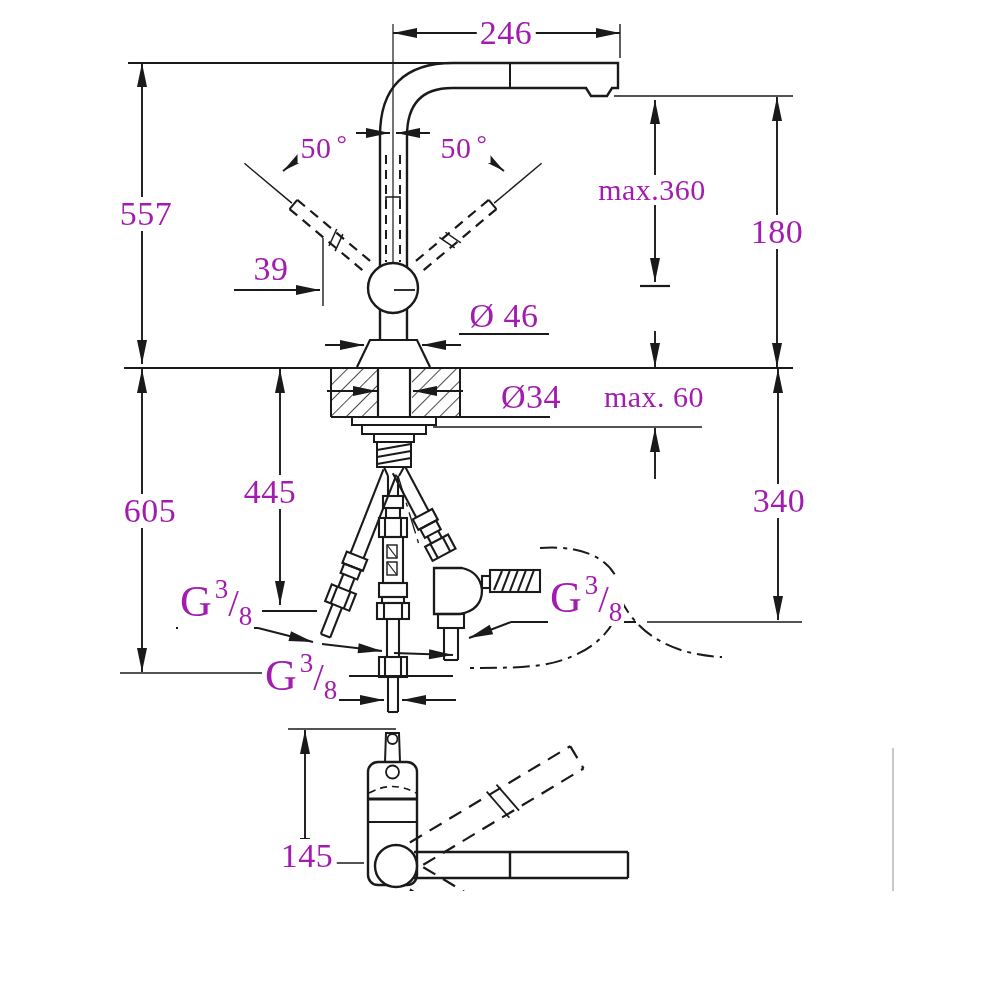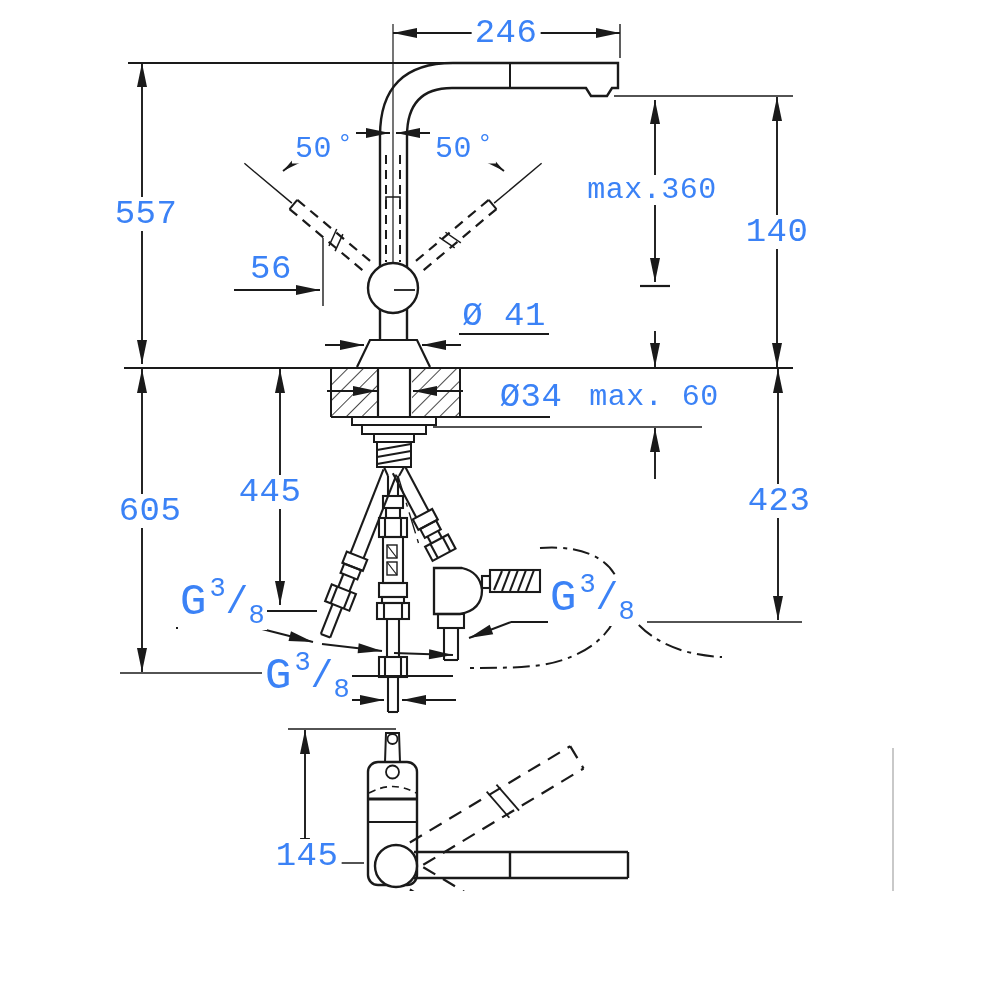--- a/index.html
+++ b/index.html
@@ -1,17 +1,17 @@
 <!DOCTYPE html>
 <html><head>
 <meta charset="utf-8">
 <style>
   html,body{margin:0;padding:0;background:#fff;}
   #stage{position:relative;width:1000px;height:891px;background:#fff;overflow:hidden;
-         font-family:Liberation Mono, monospace;color:#3b82f6;}
+         font-family:Liberation Serif, serif;color:#a21caf;}
   #stage svg{position:absolute;left:0;top:0;}
   .lbl{position:absolute;transform:translate(-50%,-50%);white-space:nowrap;
        background:#fff;padding:0 3px;font-size:34px;line-height:1;letter-spacing:0.5px;}
   .lbl.small{font-size:30px;}
   .deg{display:inline-block;}
   .deg .unit{font-size:26px;vertical-align:6px;margin-left:5px;}
   .g38{position:absolute;display:flex;background:#fff;padding:0 2px;align-items:flex-start;line-height:1;}
   .g38 .gbig{font-size:44px;}
   .g38 .gsup{font-size:27px;margin:-4px 0 0 3px;}
   .g38 .gslash{font-size:38px;margin-top:4px;}
@@ -260,28 +260,28 @@
     <path d="M804,929 L791,958 L799,956 L789,981" fill="none" stroke="#1a1a1a" stroke-width="7"></path>
     <polygon points="785,991 782,977 796,983" fill="#1a1a1a"></polygon>
   </g>
 
   <line x1="893" y1="748" x2="893" y2="1000" stroke="#c9c9c9" stroke-width="2"></line>
 </svg>
 
 <div class="lbl" style="left:506px;top:33px">246</div>
 <div class="lbl" style="left:146px;top:214px">557</div>
 <div class="lbl small" style="left:652px;top:190px">max.360</div>
-<div class="lbl" style="left:777px;top:232px">140</div>
-<div class="lbl" style="left:271px;top:269px">56</div>
-<div class="lbl" style="left:504px;top:316px">Ø 41</div>
+<div class="lbl" style="left:777px;top:232px">180</div>
+<div class="lbl" style="left:271px;top:269px">39</div>
+<div class="lbl" style="left:504px;top:316px">Ø 46</div>
 <div class="lbl" style="left:531px;top:397px">Ø34</div>
 <div class="lbl small" style="left:654px;top:397px">max. 60</div>
 <div class="lbl" style="left:270px;top:492px">445</div>
 <div class="lbl" style="left:150px;top:511px">605</div>
-<div class="lbl" style="left:779px;top:501px">423</div>
+<div class="lbl" style="left:779px;top:501px">340</div>
 <div class="lbl" style="left:307px;top:856px">145</div>
 
 <div class="lbl small deg" style="left:324px;top:147px"><span>50</span><span class="unit">°</span></div>
 <div class="lbl small deg" style="left:464px;top:147px"><span>50</span><span class="unit">°</span></div>
 
 <div class="g38" style="left:178px;top:580px">
   <span class="gbig">G</span>
   <span class="gsup">3</span>
   <span class="gslash">/</span>
   <span class="gsub">8</span>

